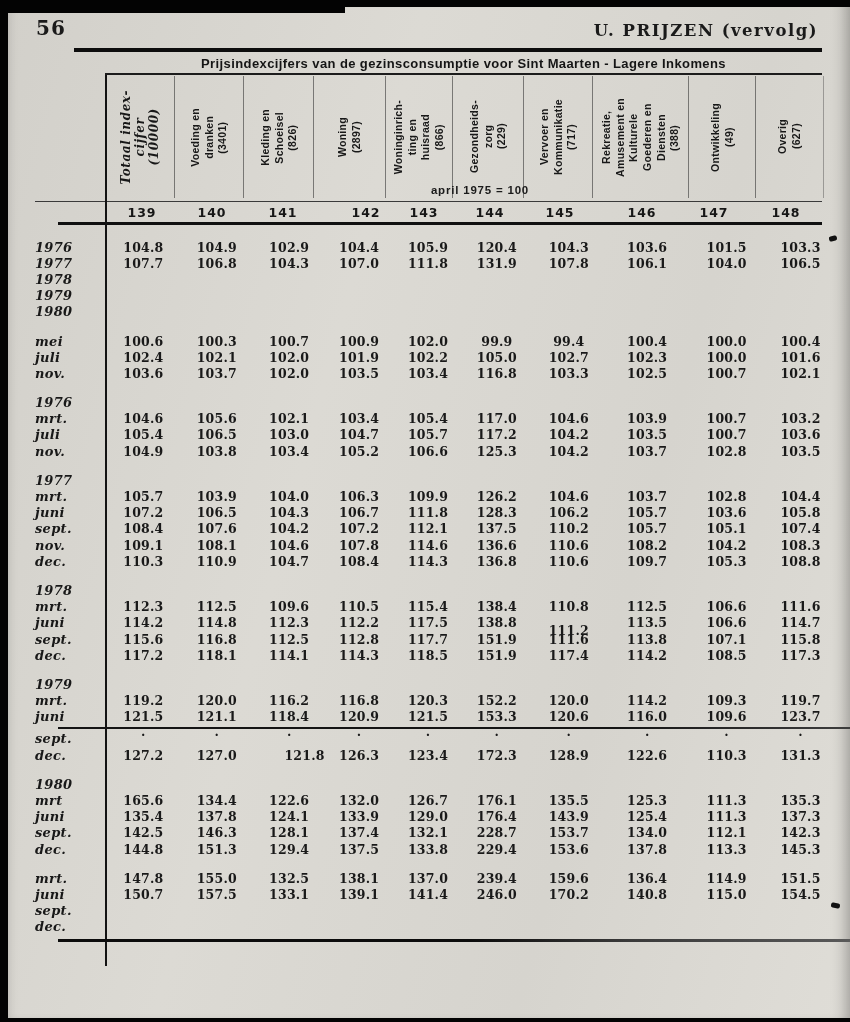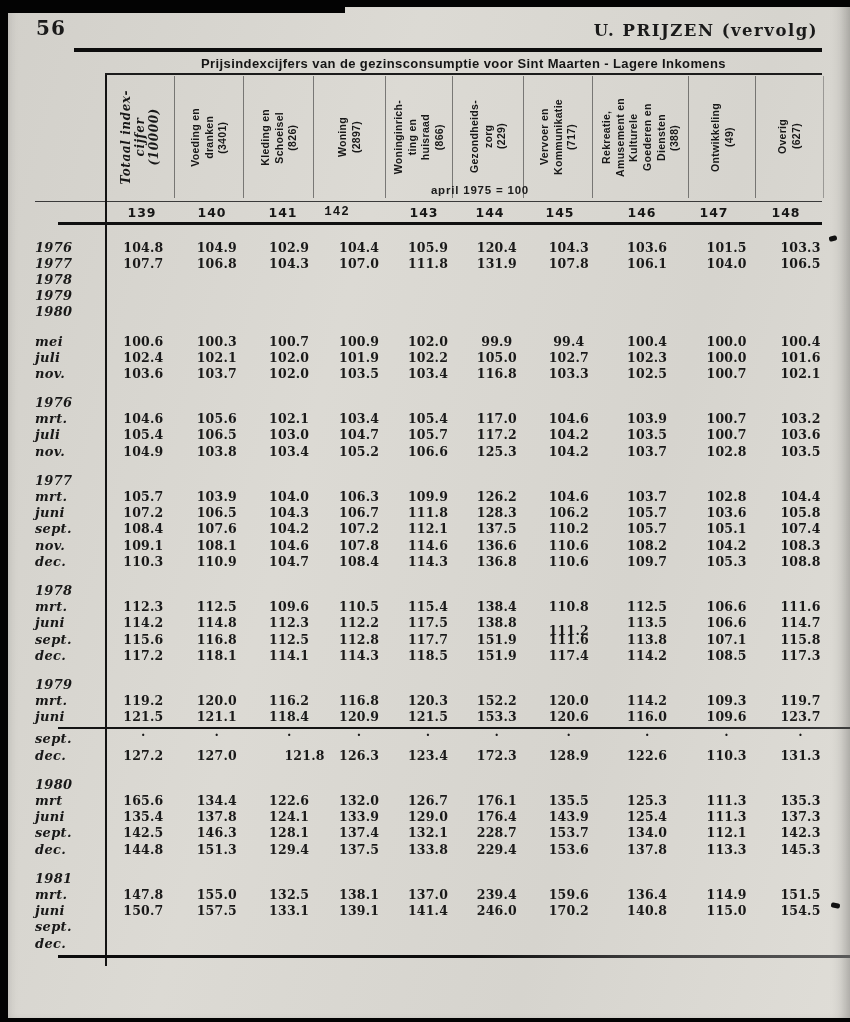--- a/index.html
+++ b/index.html
@@ -113,21 +113,21 @@
         <span class="vt">Overig
 (627)</span>
       </div>
     </div>
   <div class="base-note">april 1975 = 100</div>
   <div class="rule-abovenums"></div>
   <div id="colnums">
       <span class="cnum" style="left: 142px;">139</span>
       <span class="cnum" style="left: 212px;">140</span>
       <span class="cnum" style="left: 283px;">141</span>
-      <span class="cnum" style="left: 337px; font-family: Liberation Mono, monospace;">142</span>
+      <span class="cnum" style="left: 366px;">142</span>
       <span class="cnum" style="left: 424px;">143</span>
       <span class="cnum" style="left: 490px;">144</span>
       <span class="cnum" style="left: 560px;">145</span>
       <span class="cnum" style="left: 642px;">146</span>
       <span class="cnum" style="left: 714px;">147</span>
       <span class="cnum" style="left: 786px;">148</span>
     </div>
   <div class="rule-belownums"></div>
   <div class="vline-main"></div>
 
@@ -570,33 +570,20 @@
           <span class="cell" style="width: 69px;">137.5</span>
           <span class="cell" style="width: 69px;">133.8</span>
           <span class="cell" style="width: 69px;">229.4</span>
           <span class="cell" style="width: 75px;">153.6</span>
           <span class="cell" style="width: 82px;">137.8</span>
           <span class="cell" style="width: 77px;">113.3</span>
           <span class="cell" style="width: 71px;">145.3</span>
         </div>
       </div>
       <div class="grp">
-        <div class="row">
-          <span class="lab">1981</span>
-          <span class="cell" style="width: 73px;"></span>
-          <span class="cell" style="width: 74px;"></span>
-          <span class="cell" style="width: 71px;"></span>
-          <span class="cell" style="width: 69px;"></span>
-          <span class="cell" style="width: 69px;"></span>
-          <span class="cell" style="width: 69px;"></span>
-          <span class="cell" style="width: 75px;"></span>
-          <span class="cell" style="width: 82px;"></span>
-          <span class="cell" style="width: 77px;"></span>
-          <span class="cell" style="width: 71px;"></span>
-        </div>
         <div class="row">
           <span class="lab">mrt.</span>
           <span class="cell" style="width: 73px;">147.8</span>
           <span class="cell" style="width: 74px;">155.0</span>
           <span class="cell" style="width: 71px;">132.5</span>
           <span class="cell" style="width: 69px;">138.1</span>
           <span class="cell" style="width: 69px;">137.0</span>
           <span class="cell" style="width: 69px;">239.4</span>
           <span class="cell" style="width: 75px;">159.6</span>
           <span class="cell" style="width: 82px;">136.4</span>

